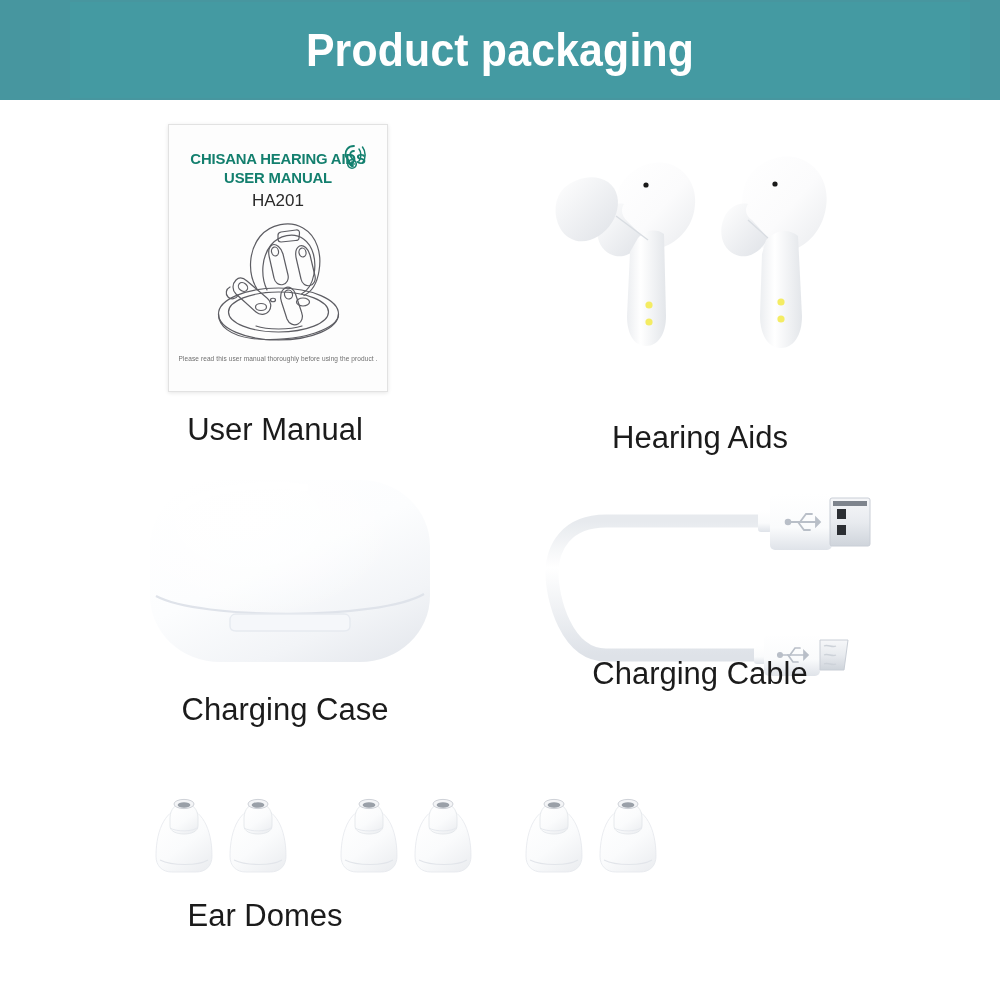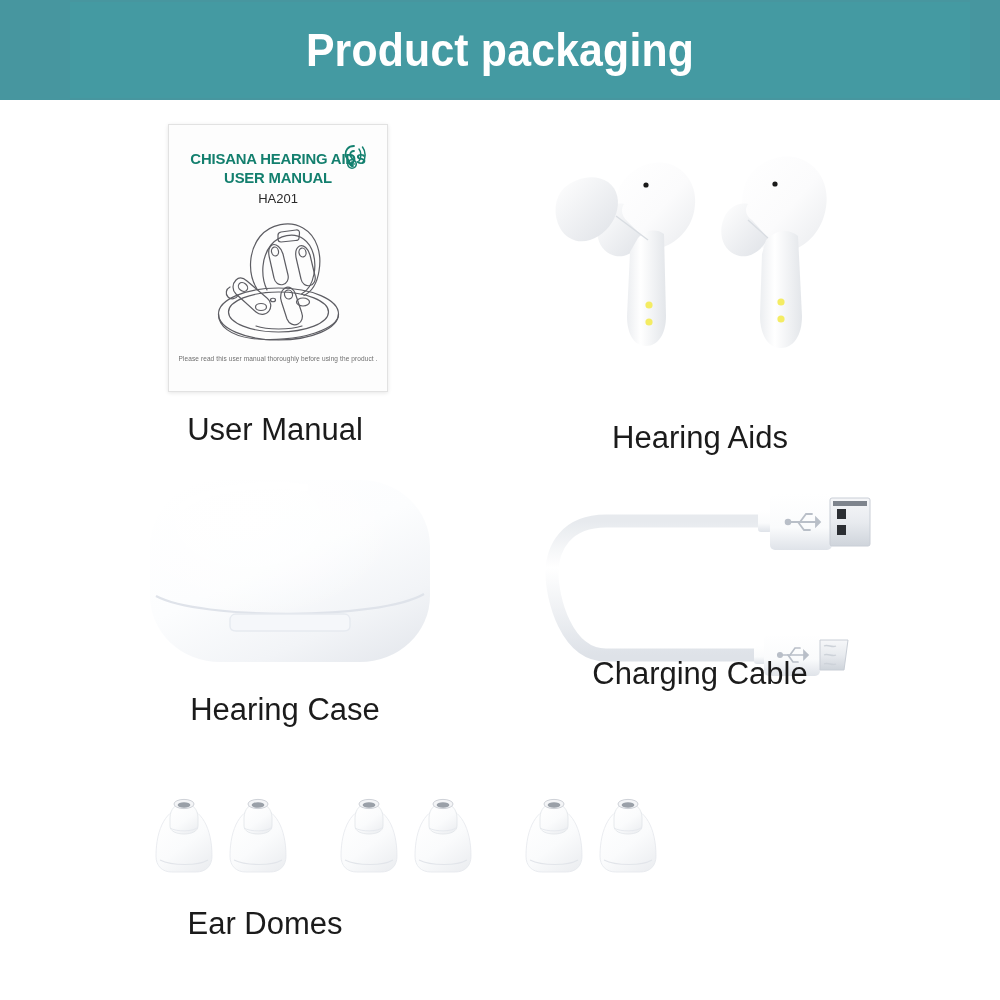--- a/index.html
+++ b/index.html
@@ -88,21 +88,21 @@
     transform: scaleX(0.96);
   }
   .manual-title .line2 { display: block; }
   .manual-model {
     position: absolute;
     left: 0;
     top: 66px;
     width: 218px;
     text-align: center;
     color: #2a2a2a;
-    font-size: 13px;
+    font-size: 17px;
     font-family: "Liberation Sans", sans-serif;
   }
   .ear-logo {
     position: absolute;
     left: 170px;
     top: 17px;
     width: 30px;
     height: 30px;
   }
   .manual-art {
@@ -264,21 +264,21 @@
       </radialGradient>
     </defs>
     <rect x="10" y="12" width="280" height="182" rx="70" ry="66" fill="url(#caseBody)"></rect>
     <rect x="10" y="12" width="280" height="182" rx="70" ry="66" fill="url(#caseGloss)"></rect>
     <path d="M16 128 C60 152 240 152 284 126" fill="none" stroke="#dfe3ea" stroke-width="2.2"></path>
     <path d="M96 146 L204 146 C208 146 210 149 210 152 L210 158 C210 161 208 163 204 163 L96 163 C92 163 90 161 90 158 L90 152 C90 149 92 146 96 146 Z" fill="#f5f7fa" stroke="#e6eaf0" stroke-width="1.4"></path>
     <path d="M40 40 C68 18 130 14 168 20" fill="none" stroke="#ffffff" stroke-width="7" opacity="0.85"></path>
   </svg>
 </div>
 <div class="cell" style="left:120px; top:692px; width:330px; height:44px;">
-  <div class="cell-label">Hearing Case</div>
+  <div class="cell-label">Charging Case</div>
 </div>
 
 <div class="cable-wrap">
   <svg viewBox="0 0 370 210" width="370" height="210">
     <defs>
       <linearGradient id="wireGrad" x1="0" y1="0" x2="0" y2="1">
         <stop offset="0%" stop-color="#e7eaee"></stop>
         <stop offset="35%" stop-color="#ffffff"></stop>
         <stop offset="100%" stop-color="#dee2e8"></stop>
       </linearGradient>
@@ -362,15 +362,15 @@
       <use href="#earDome" x="193" y="4"></use>
       <use href="#earDome" x="267" y="4"></use>
     </g>
 
     <g>
       <use href="#earDome" x="378" y="4"></use>
       <use href="#earDome" x="452" y="4"></use>
     </g>
   </svg>
 </div>
-<div class="cell" style="left:100px; top:898px; width:330px; height:44px;margin-top:8px;">
+<div class="cell" style="left:100px; top:898px; width:330px; height:44px;">
   <div class="cell-label">Ear Domes</div>
 </div>
 
 </body></html>

